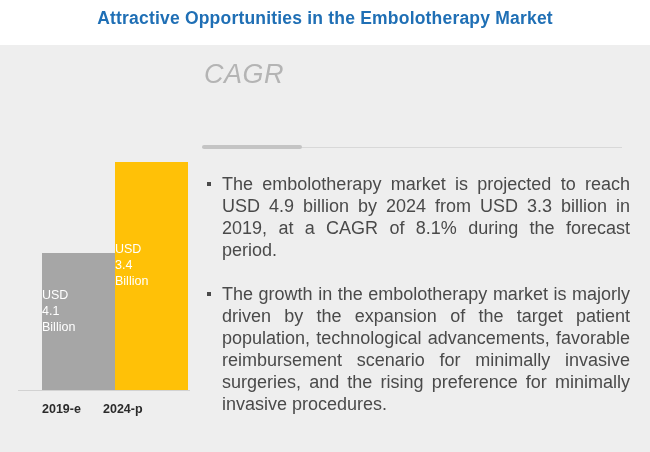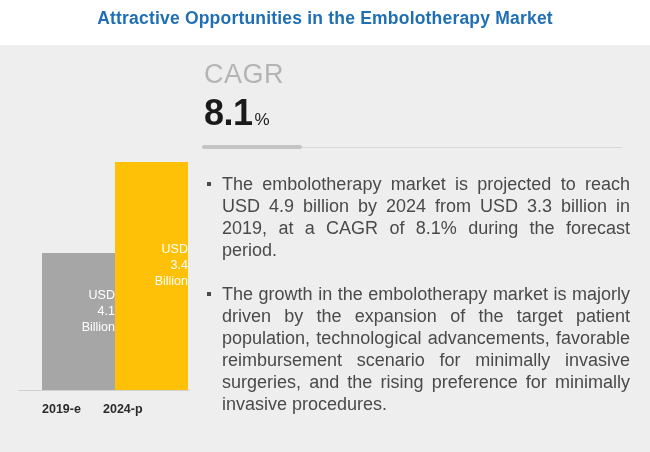--- a/index.html
+++ b/index.html
@@ -71,21 +71,21 @@
   .bar-2 {
     left: 115px;
     width: 73px;
     height: 228px;
     background: #ffc107;
   }
   .bar-label {
     position: absolute;
     left: 0;
     width: 100%;
-    text-align: right;
+    text-align: left;
     font-family: "Liberation Sans", sans-serif;
     font-size: 12.5px;
     color: #ffffff;
     line-height: 16px;
   }
   .bar-1 .bar-label { top: 34px; }
   .bar-2 .bar-label { top: 79px; }
   .axis-line {
     position: absolute;
     left: 18px;
@@ -115,20 +115,21 @@
     height: 407px;
   }
   .cagr-label {
     position: absolute;
     left: 4px;
     top: 14px;
     font-family: "Liberation Sans", sans-serif;
     font-size: 27px;
     color: #b4b4b4;
     letter-spacing: 0.5px;
+    font-style: italic;
   }
   .cagr-value-row {
     position: absolute;
     left: 4px;
     top: 47px;
     display: flex;
     align-items: baseline;
   }
   .cagr-number {
     font-family: "Liberation Sans", sans-serif;
@@ -226,24 +227,20 @@
       <div class="axis-line"></div>
 
       <div class="cat-label cat-label-1">2019-e</div>
       <div class="cat-label cat-label-2">2024-p</div>
     </div>
 
     <div class="content-area">
 
       <div class="cagr-label">CAGR</div>
 
-      <div class="cagr-value-row">
-        <span class="cagr-number">8.1</span>
-        <span class="cagr-pct">%</span>
-      </div>
 
       <div class="divider">
         <div class="divider-thin"></div>
         <div class="divider-thick"></div>
       </div>
 
       <div class="bullet-list">
 
         <div class="bullet-item">
           <span class="bullet-marker"></span>

